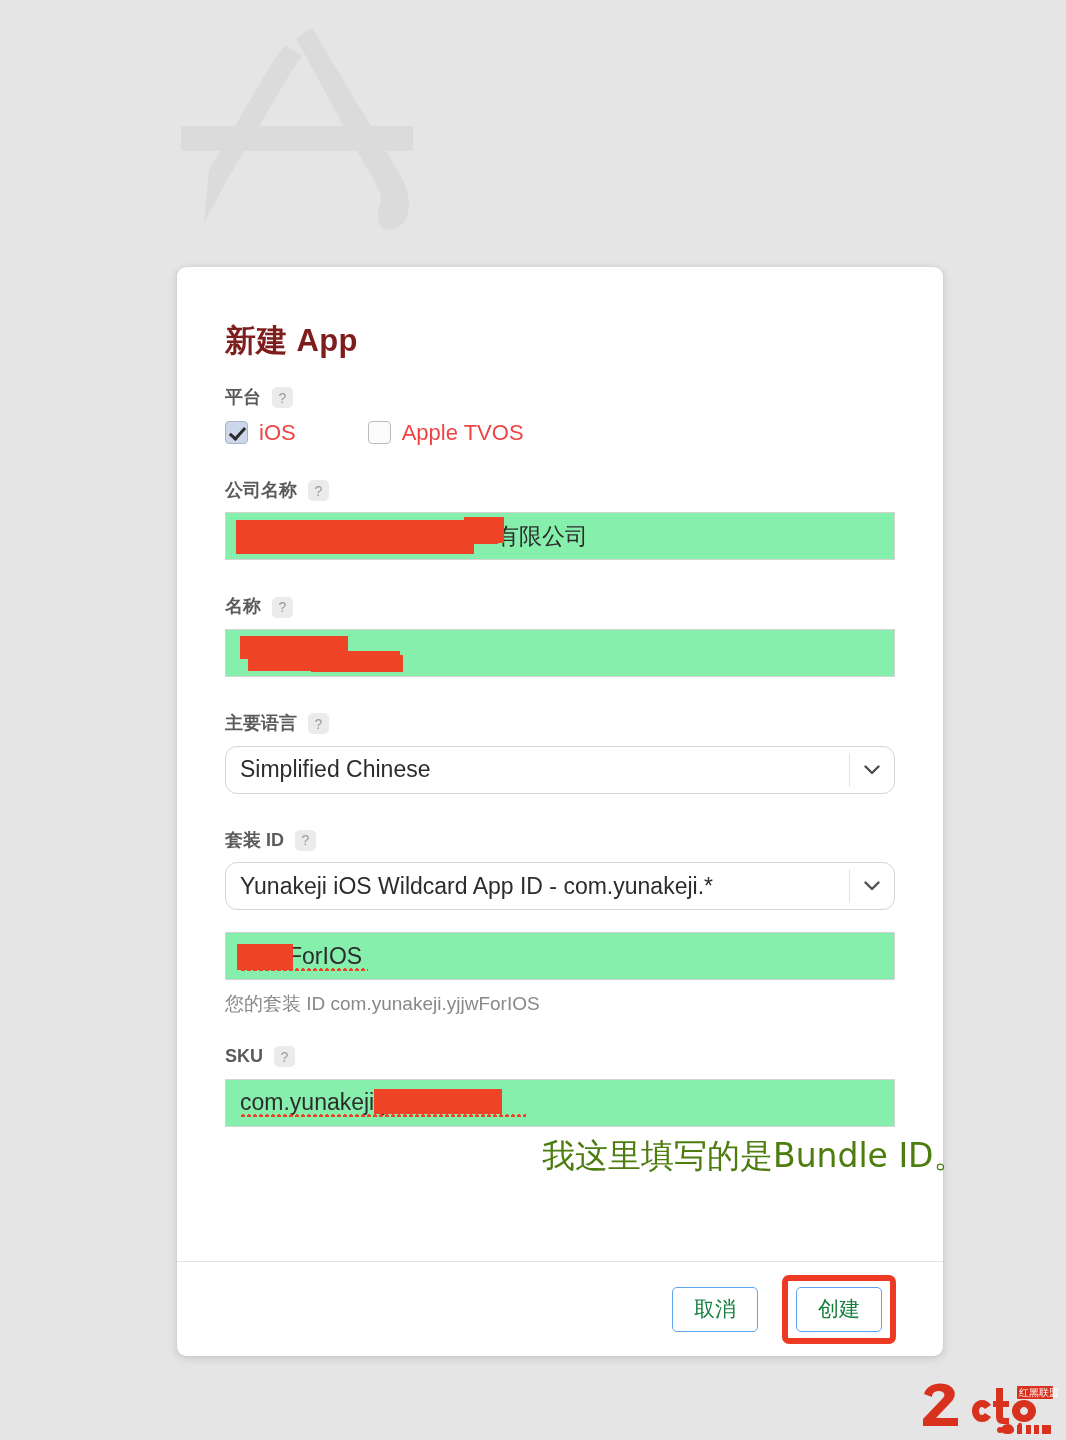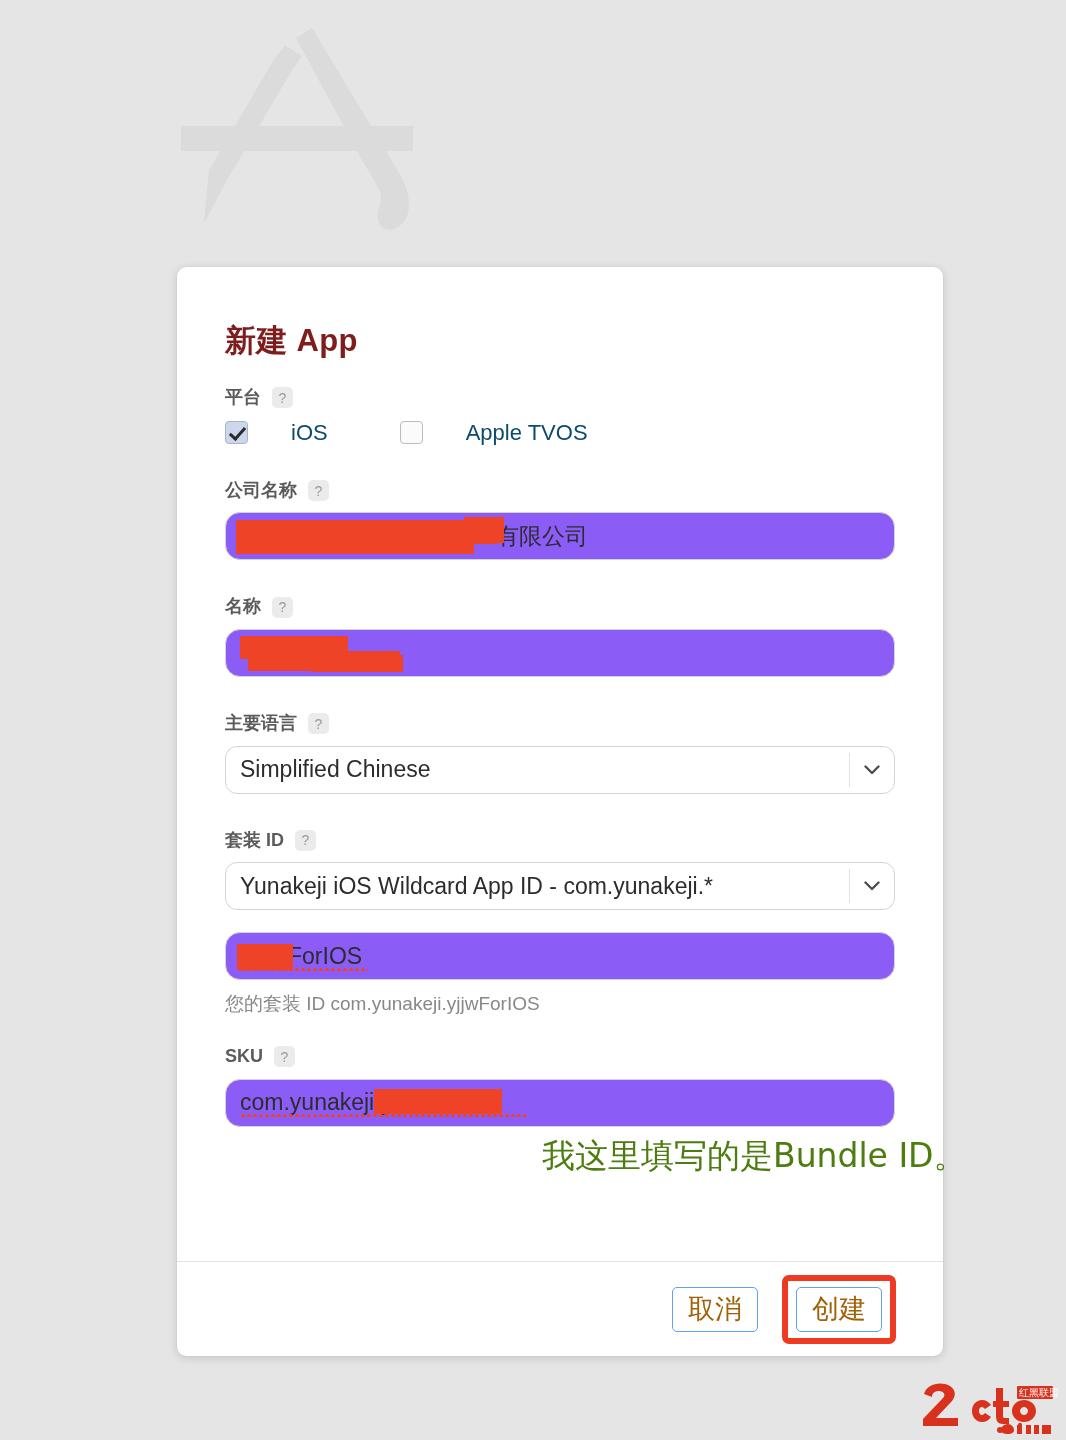--- a/index.html
+++ b/index.html
@@ -80,22 +80,21 @@
   
   #platform-options {
     display: flex;
     align-items: center;
     margin-bottom: 34px;
   }
   .platform-option {
     display: flex;
     align-items: center;
     font-size: 22px;
-    color: #0c4a6e;
-    gap: 32px;
+    color: #ef4444;
   }
   .platform-option + .platform-option { margin-left: 72px; }
   .cbox {
     width: 23px;
     height: 23px;
     border-radius: 4px;
     border: 1px solid #b9bcc2;
     background: #fbfbfb;
     box-sizing: border-box;
     margin-right: 11px;
@@ -117,22 +116,22 @@
     border-width: 0 3px 3px 0;
     transform: rotate(42deg);
   }
 
   
   .text-input {
     position: relative;
     width: 100%;
     height: 48px;
     border: 1px solid #d4d4d4;
-    border-radius: 15px;
-    background: #8b5cf6;
+    border-radius: 0;
+    background: #86efac;
     box-sizing: border-box;
     display: flex;
     align-items: center;
     padding: 0 14px;
     font-size: 23px;
     color: #2c2c2c;
     overflow: hidden;
   }
   .select-input {
     position: relative;
@@ -219,22 +218,22 @@
     justify-content: flex-end;
     padding-right: 47px;
     box-sizing: border-box;
   }
   .dlg-btn {
     height: 45px;
     min-width: 86px;
     border: 1px solid #5ea2f0;
     border-radius: 5px;
     background: #fff;
-    color: #a16207;
-    font-size: 27px;
+    color: #15803d;
+    font-size: 21px;
     display: flex;
     align-items: center;
     justify-content: center;
     box-sizing: border-box;
     cursor: pointer;
     padding: 0 14px;
   }
   #create-button-wrap {
     position: relative;
     margin-left: 24px;

